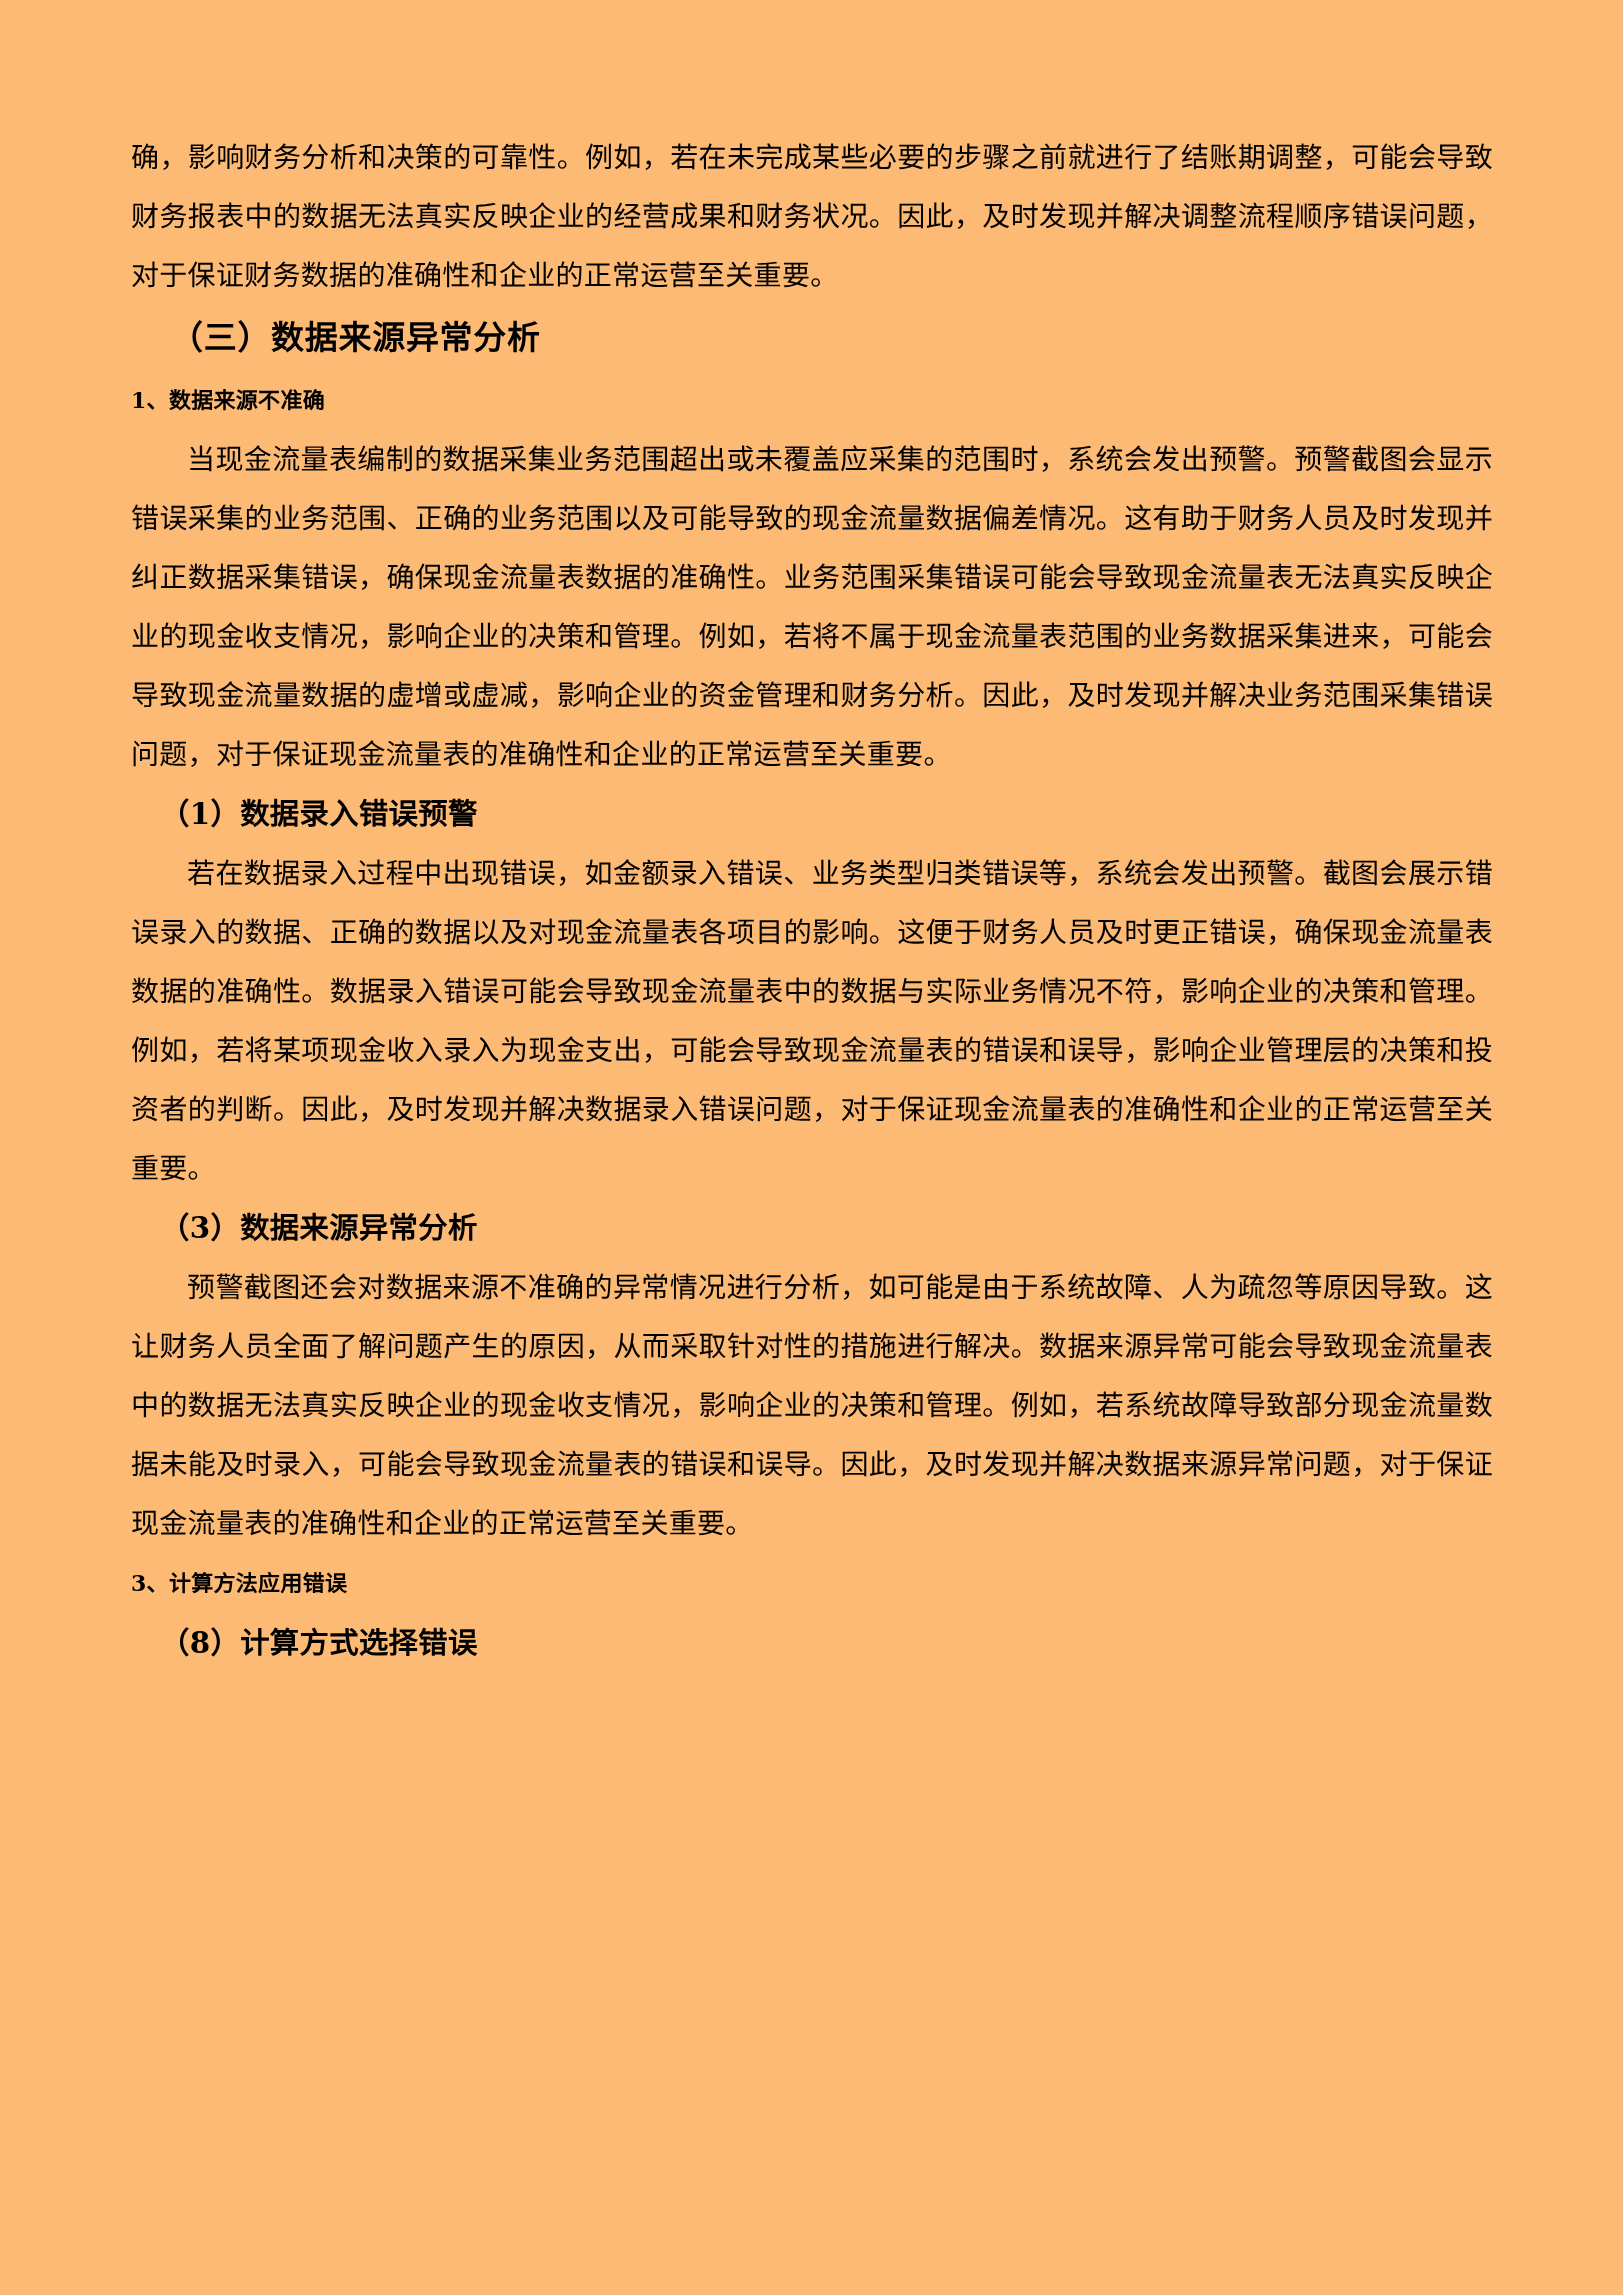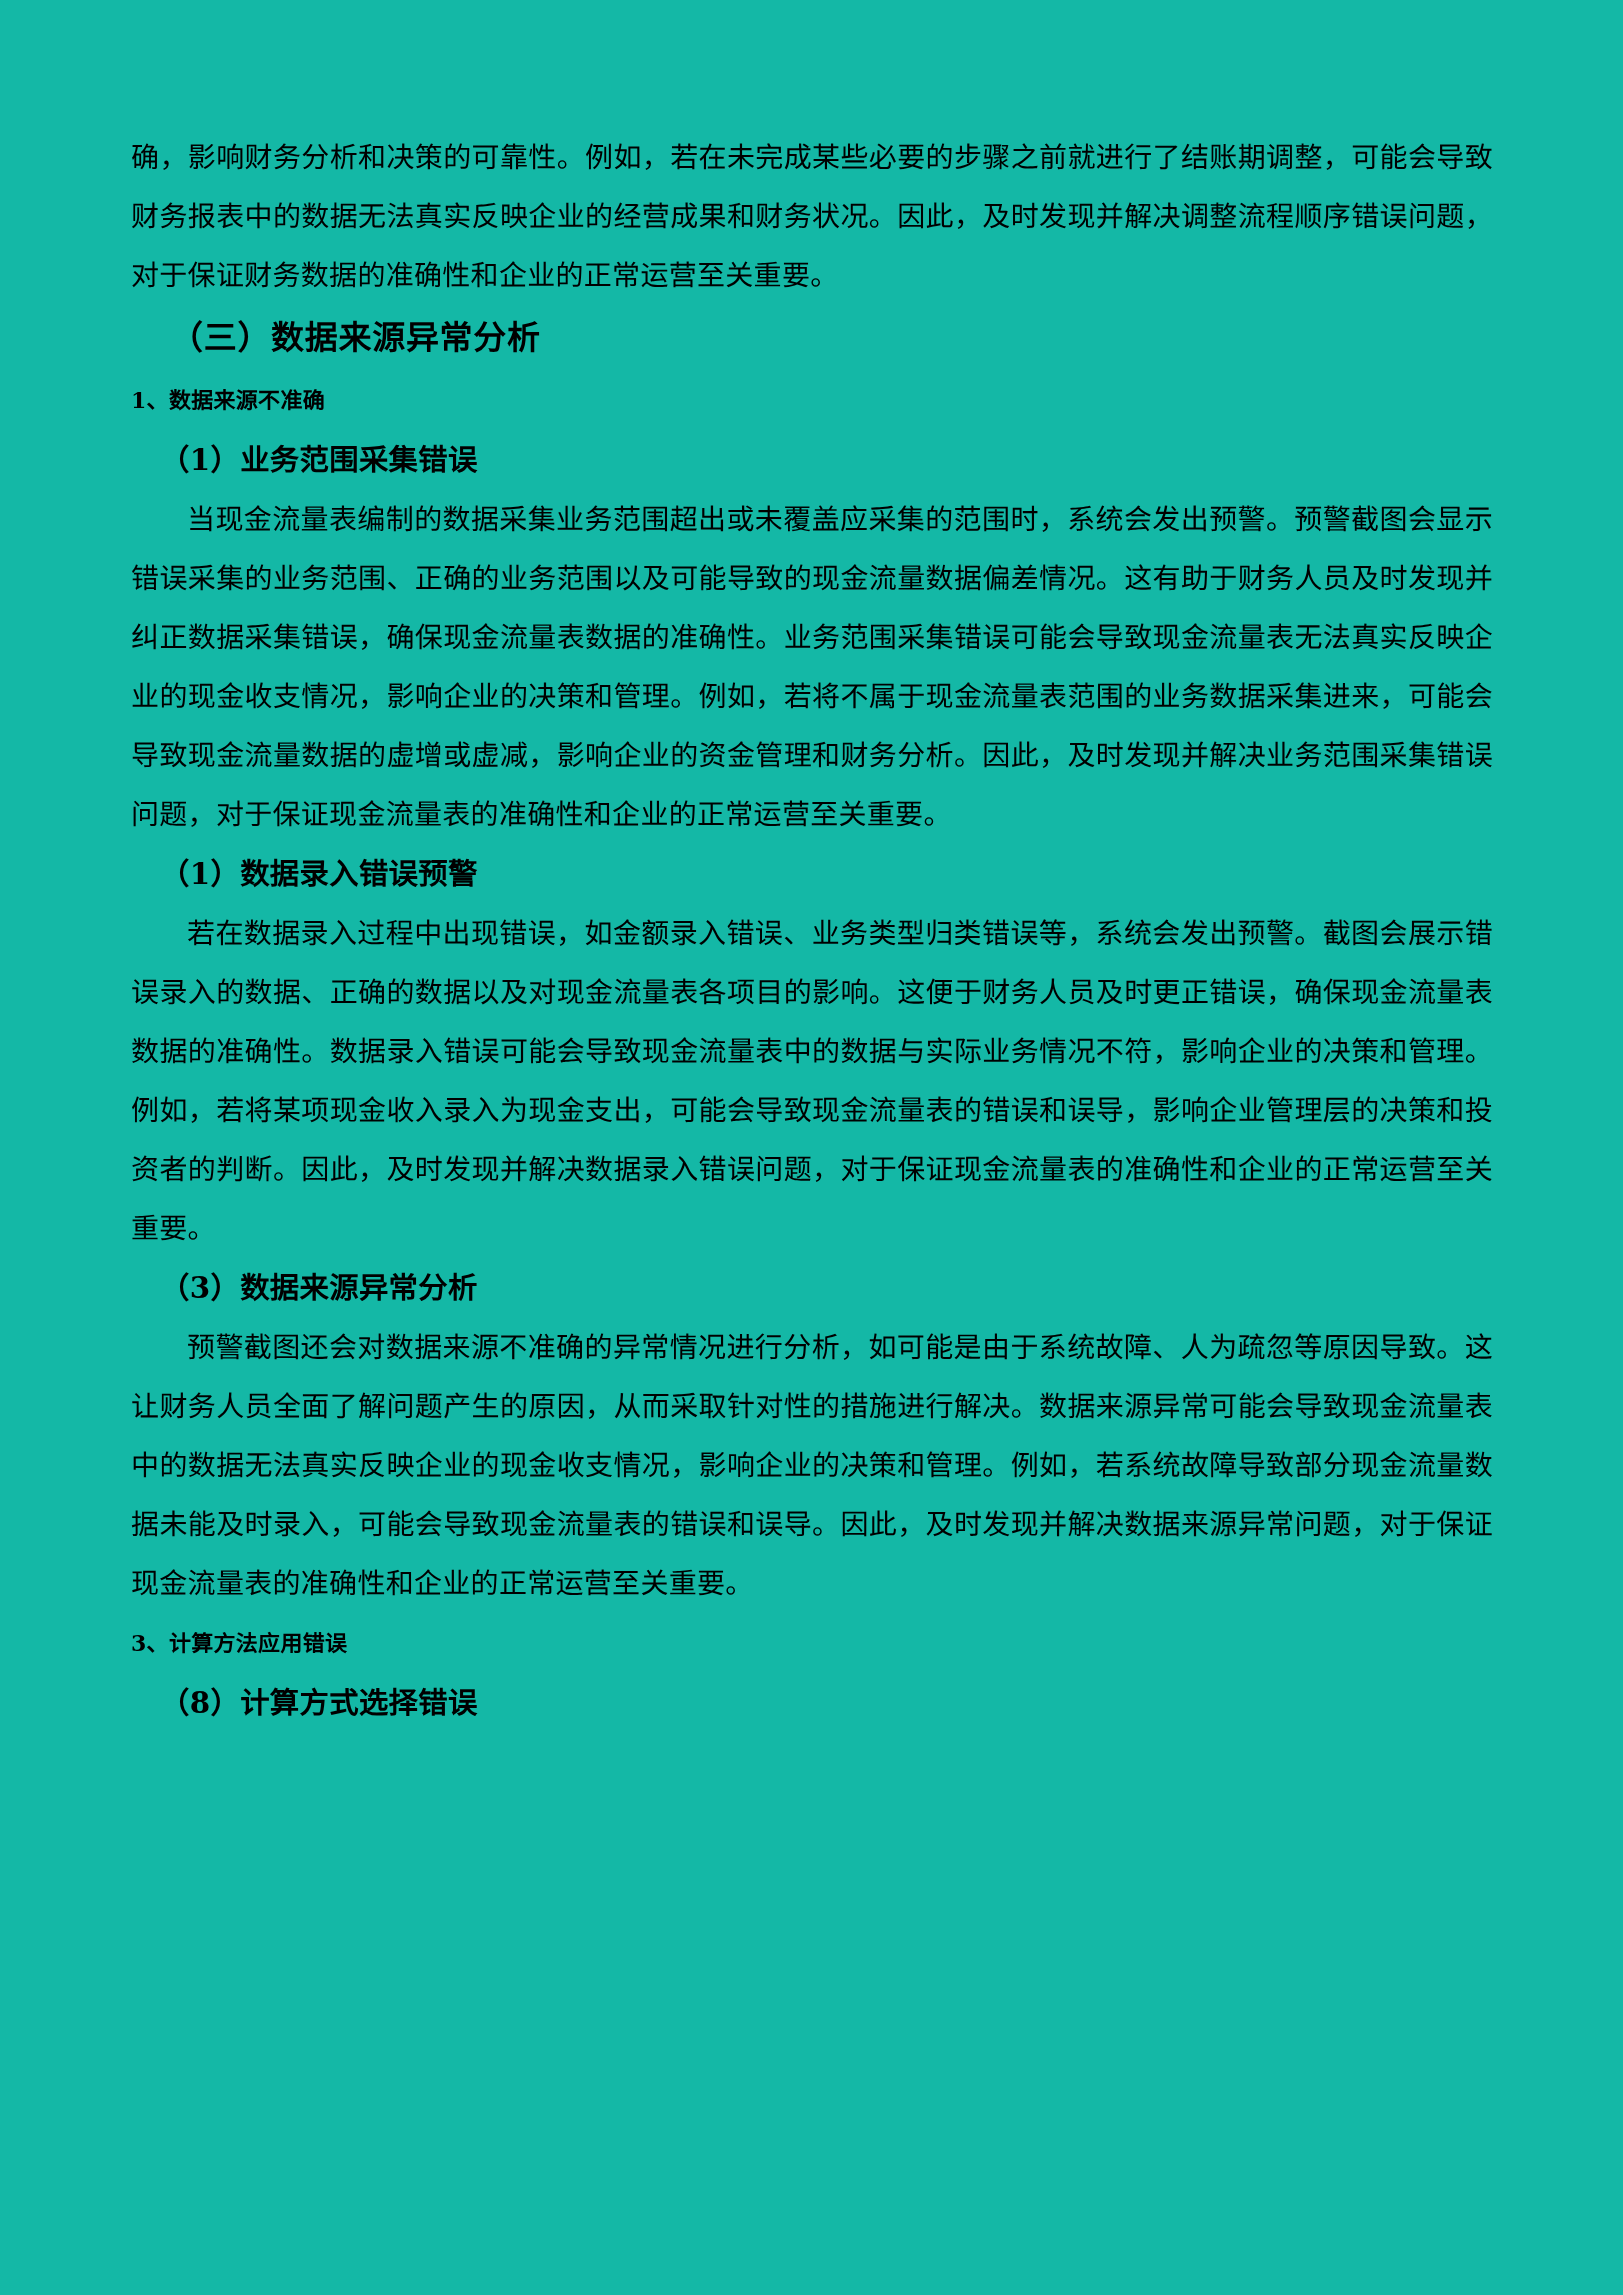--- a/index.html
+++ b/index.html
@@ -9,21 +9,21 @@
     background: #ffffff;
   }
   body {
     font-family: "DejaVu Sans", "Liberation Sans", sans-serif;
     color: #000000;
   }
   .page {
     position: relative;
     width: 1623px;
     height: 2295px;
-    background: #14b8a6;
+    background: #fdba74;
     box-sizing: border-box;
     padding: 128px 131px 98px 131px;
     overflow: hidden;
   }
   .doc-body {
     width: 1362px;
   }
   
   p.para {
     margin: 0;
@@ -76,21 +76,20 @@
 
 <div class="page">
   <div class="doc-body">
 
     <p class="para no-indent">确，影响财务分析和决策的可靠性。例如，若在未完成某些必要的步骤之前就进行了结账期调整，可能会导致财务报表中的数据无法真实反映企业的经营成果和财务状况。因此，及时发现并解决调整流程顺序错误问题，对于保证财务数据的准确性和企业的正常运营至关重要。</p>
 
     <h2 class="h-section">（三）数据来源异常分析</h2>
 
     <h3 class="h-num">1、数据来源不准确</h3>
 
-    <h4 class="h-sub">（1）业务范围采集错误</h4>
 
     <p class="para">当现金流量表编制的数据采集业务范围超出或未覆盖应采集的范围时，系统会发出预警。预警截图会显示错误采集的业务范围、正确的业务范围以及可能导致的现金流量数据偏差情况。这有助于财务人员及时发现并纠正数据采集错误，确保现金流量表数据的准确性。业务范围采集错误可能会导致现金流量表无法真实反映企业的现金收支情况，影响企业的决策和管理。例如，若将不属于现金流量表范围的业务数据采集进来，可能会导致现金流量数据的虚增或虚减，影响企业的资金管理和财务分析。因此，及时发现并解决业务范围采集错误问题，对于保证现金流量表的准确性和企业的正常运营至关重要。</p>
 
     <h4 class="h-sub">（1）数据录入错误预警</h4>
 
     <p class="para">若在数据录入过程中出现错误，如金额录入错误、业务类型归类错误等，系统会发出预警。截图会展示错误录入的数据、正确的数据以及对现金流量表各项目的影响。这便于财务人员及时更正错误，确保现金流量表数据的准确性。数据录入错误可能会导致现金流量表中的数据与实际业务情况不符，影响企业的决策和管理。例如，若将某项现金收入录入为现金支出，可能会导致现金流量表的错误和误导，影响企业管理层的决策和投资者的判断。因此，及时发现并解决数据录入错误问题，对于保证现金流量表的准确性和企业的正常运营至关重要。</p>
 
     <h4 class="h-sub">（3）数据来源异常分析</h4>
 
     <p class="para">预警截图还会对数据来源不准确的异常情况进行分析，如可能是由于系统故障、人为疏忽等原因导致。这让财务人员全面了解问题产生的原因，从而采取针对性的措施进行解决。数据来源异常可能会导致现金流量表中的数据无法真实反映企业的现金收支情况，影响企业的决策和管理。例如，若系统故障导致部分现金流量数据未能及时录入，可能会导致现金流量表的错误和误导。因此，及时发现并解决数据来源异常问题，对于保证现金流量表的准确性和企业的正常运营至关重要。</p>

